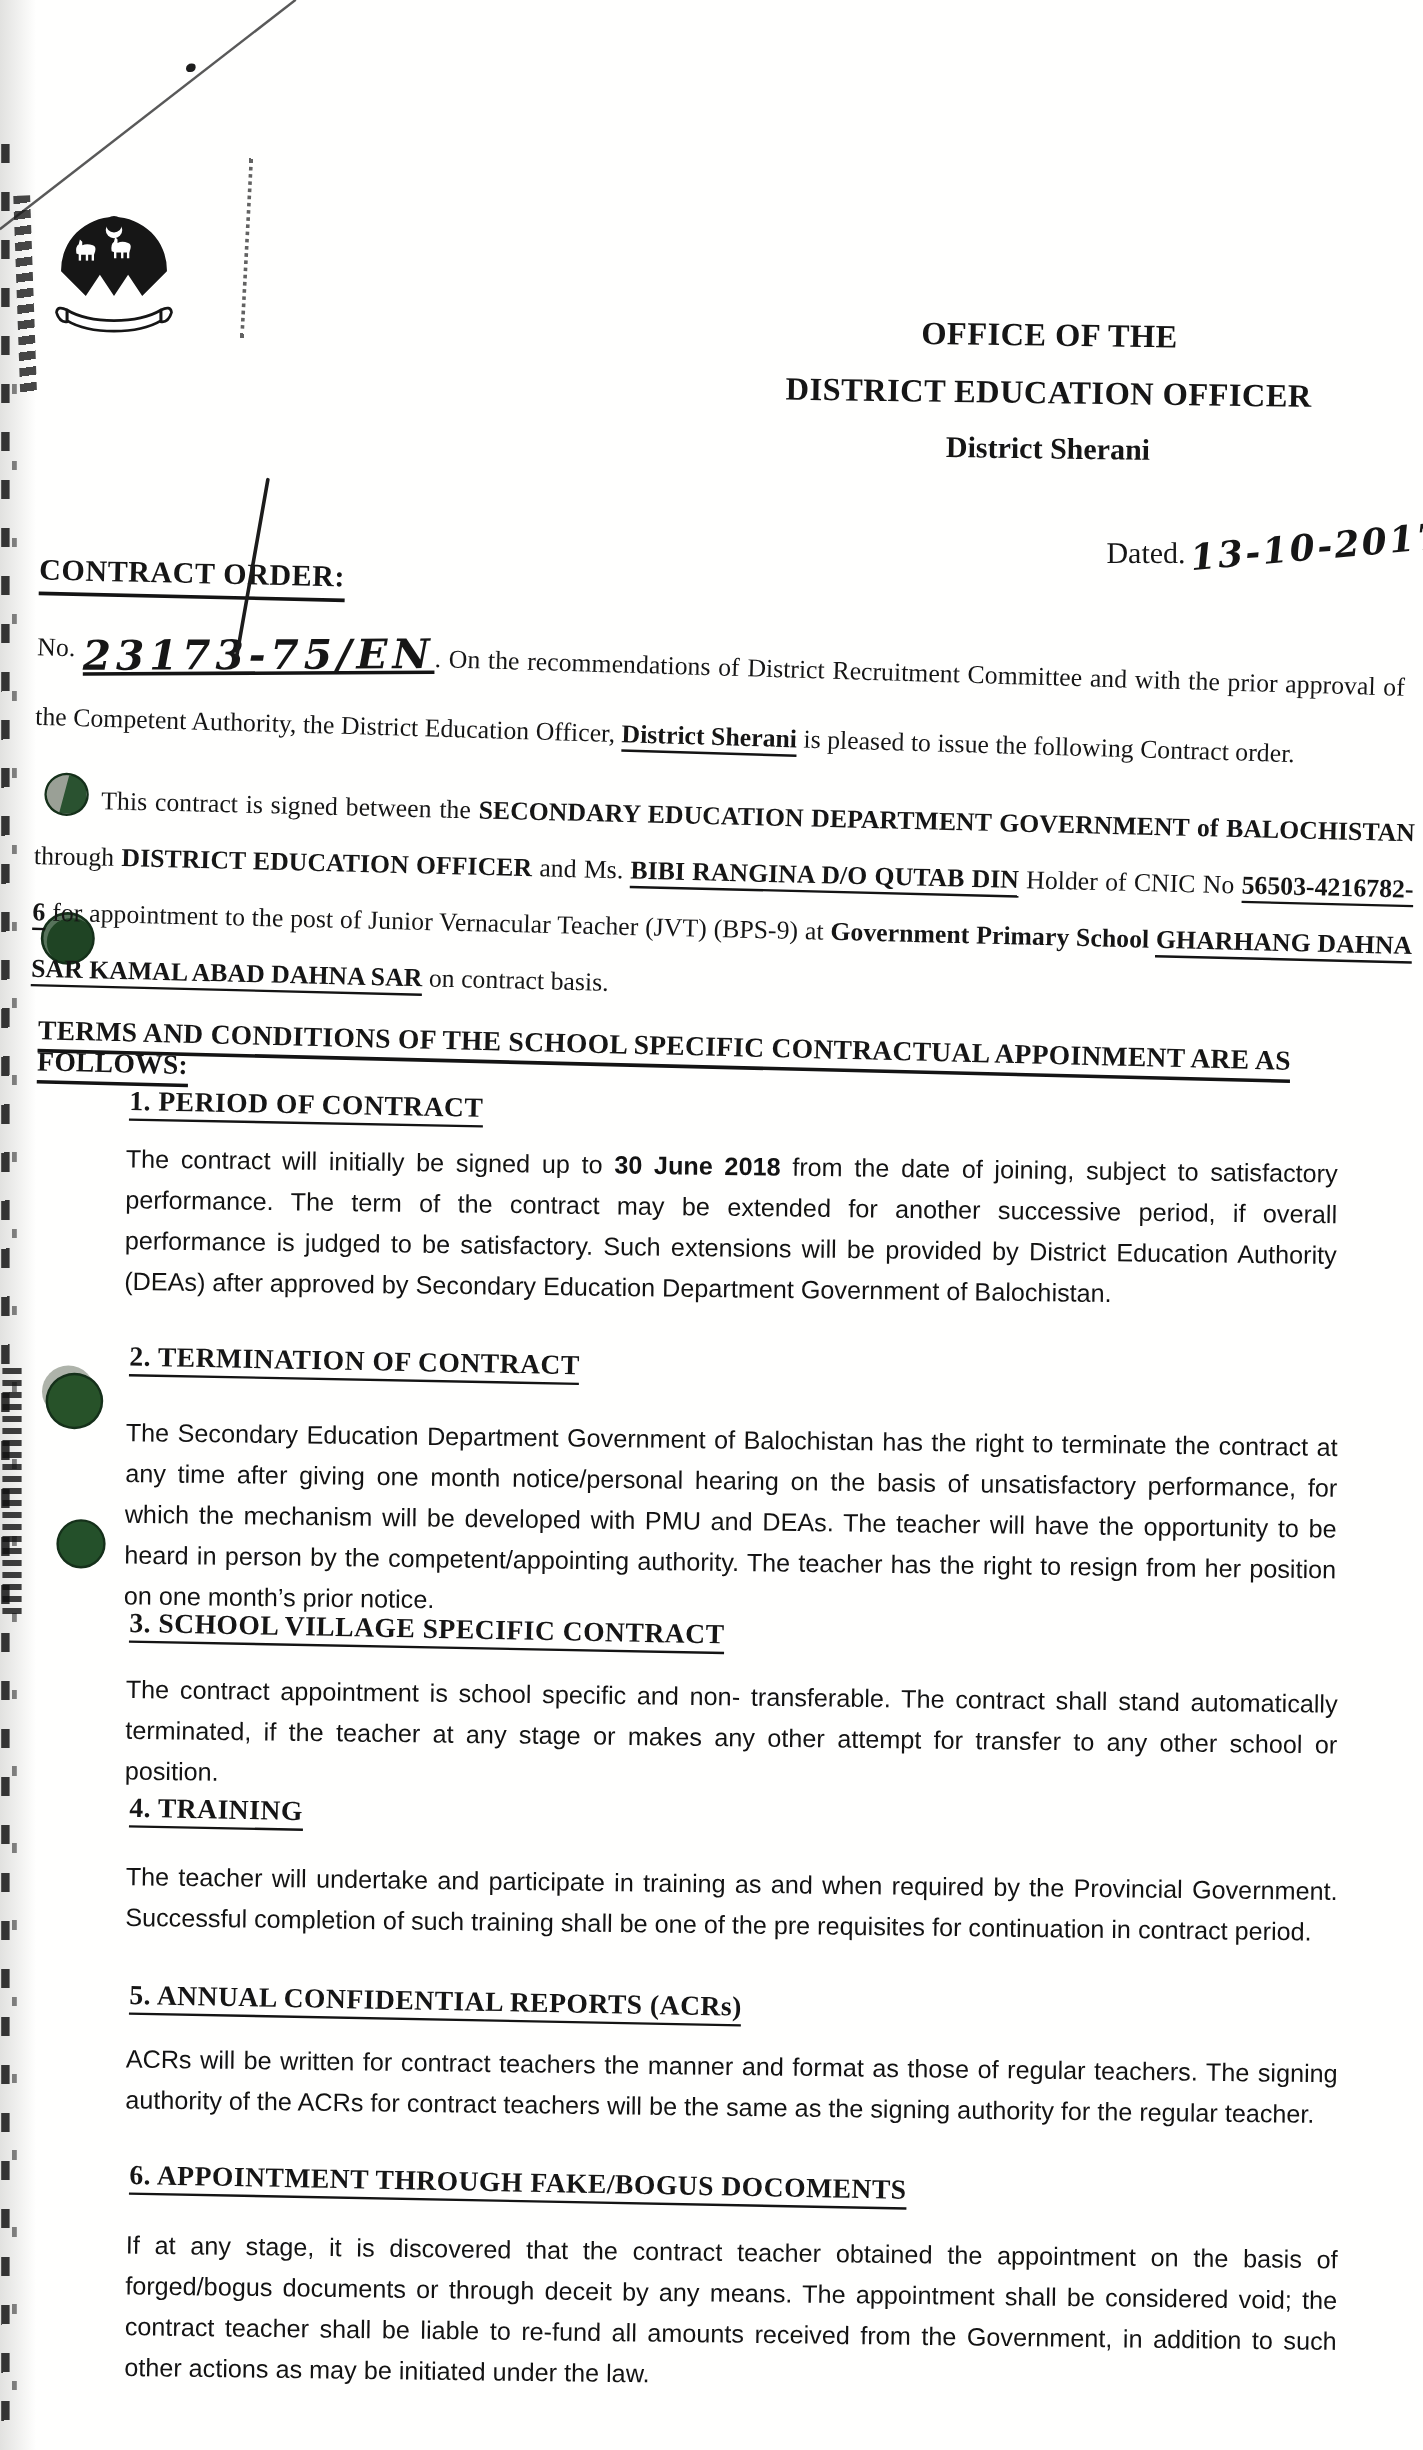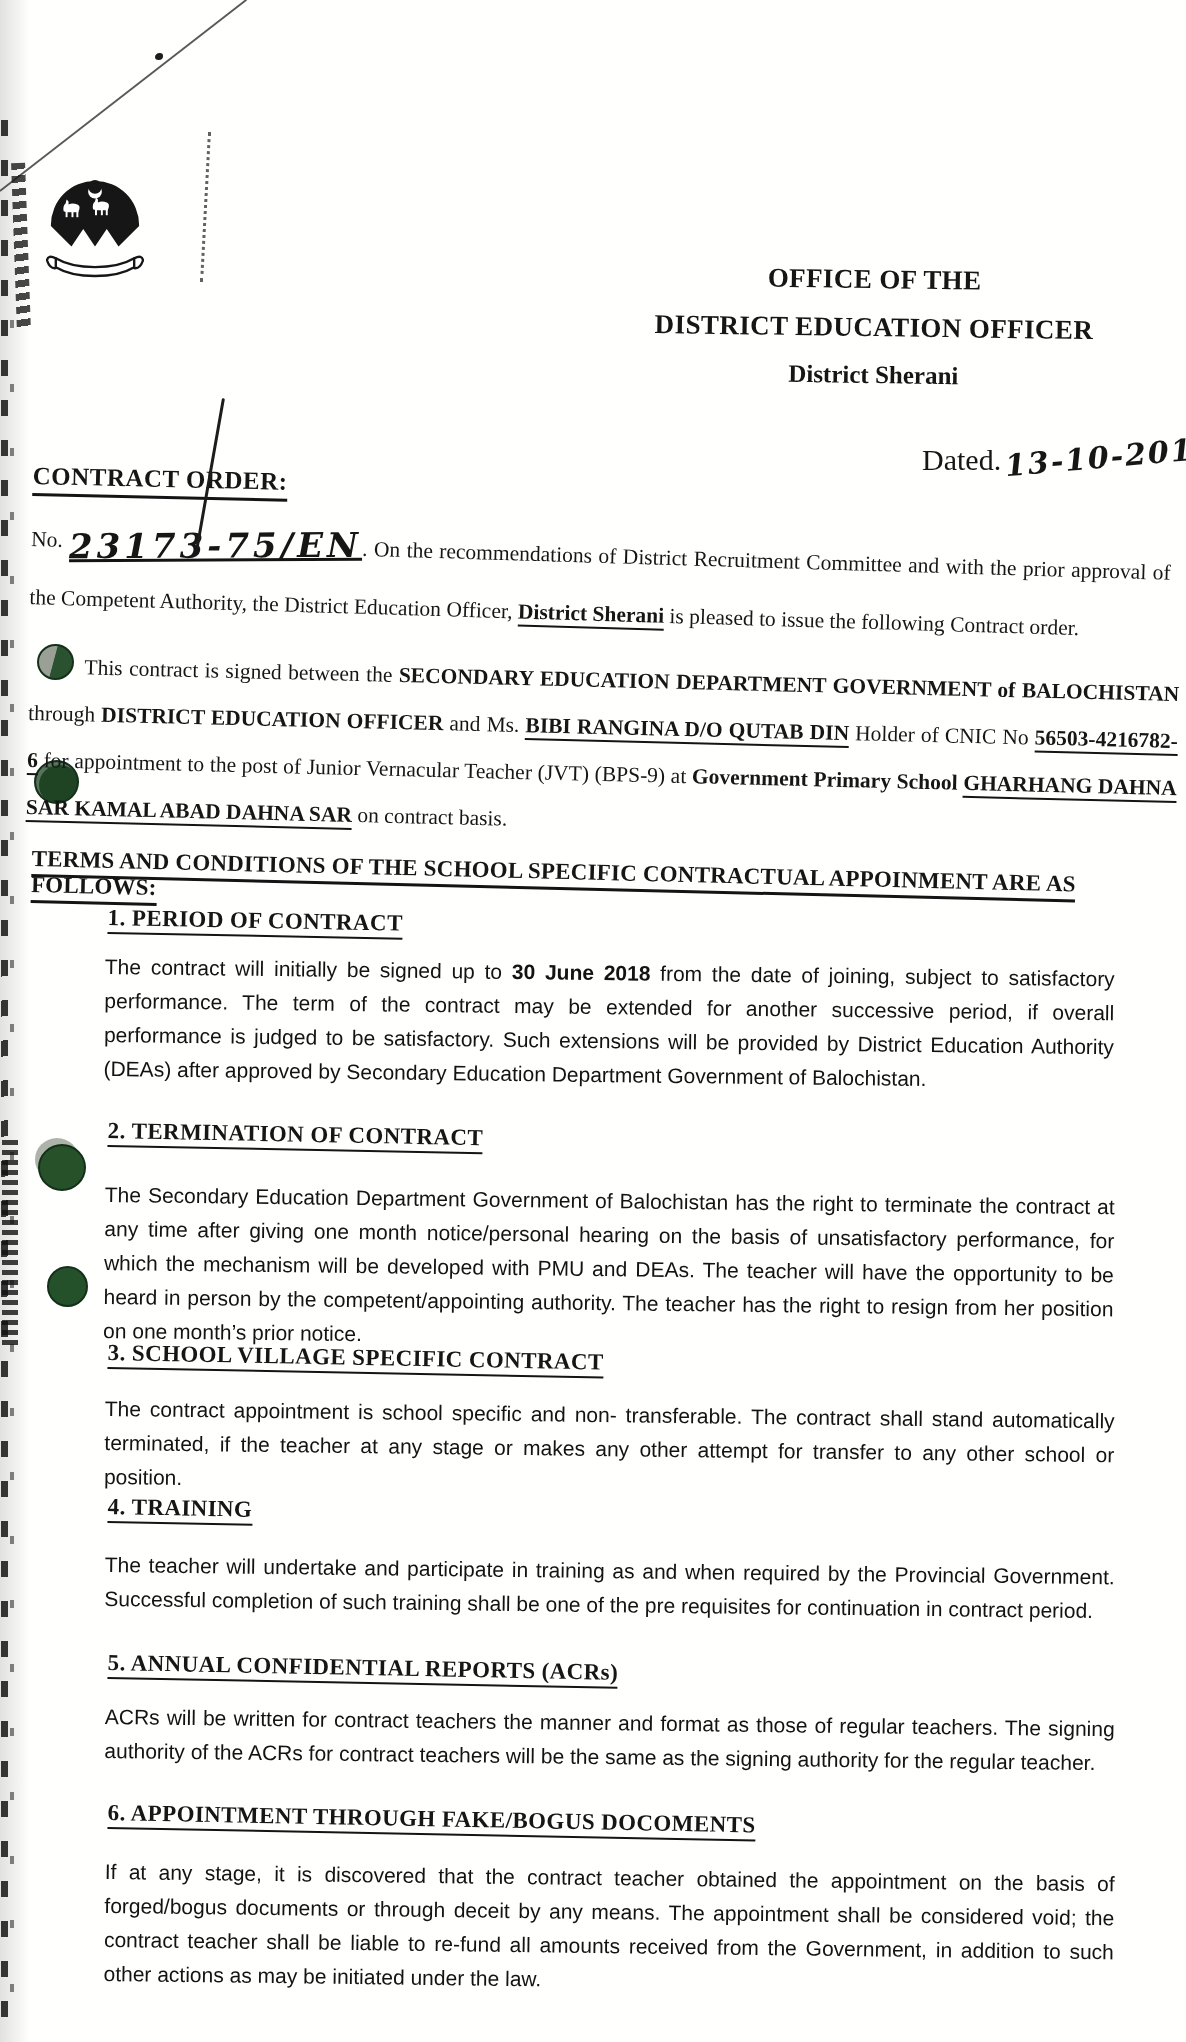--- a/index.html
+++ b/index.html
@@ -50,21 +50,21 @@
   .emblem{position:absolute;left:46px;top:166px;width:98px;height:120px;}
 
   
   .header{position:absolute;left:655px;top:252px;width:440px;text-align:center;
     transform:rotate(.8deg);transform-origin:left top;}
   .header .h1{font-size:27px;font-weight:bold;line-height:48px;letter-spacing:.4px;}
   .header .h3{font-size:25px;font-weight:bold;line-height:48px;}
 
   
   .dated{position:absolute;left:922px;top:442px;white-space:nowrap;}
-  .dated .lbl{font-size:30px;}
+  .dated .lbl{font-size:25px;}
   .hand{font-family:"DejaVu Serif", serif;font-style:italic;font-weight:bold;
     letter-spacing:2px;display:inline-block;}
   .dated .hand{font-size:30px;transform:rotate(-5deg) translateY(-3px);}
 
   
   .doc-title{position:absolute;left:33px;top:462px;font-size:25px;font-weight:bold;letter-spacing:.5px;
     border-bottom:3.5px solid #141414;padding-bottom:3px;
     transform:rotate(1.3deg);transform-origin:left top;}
 
   

